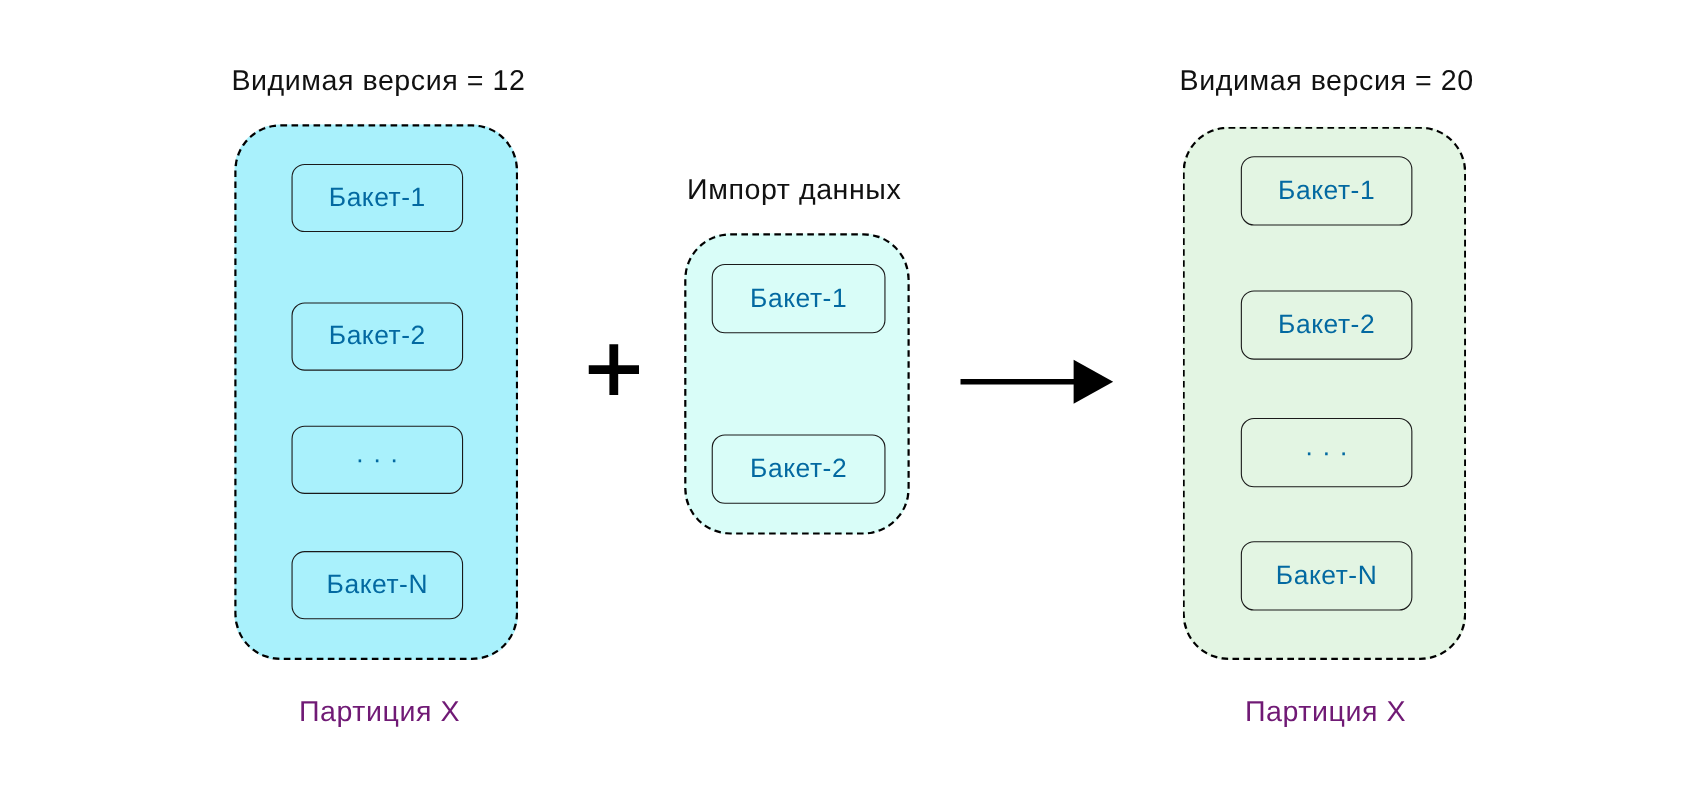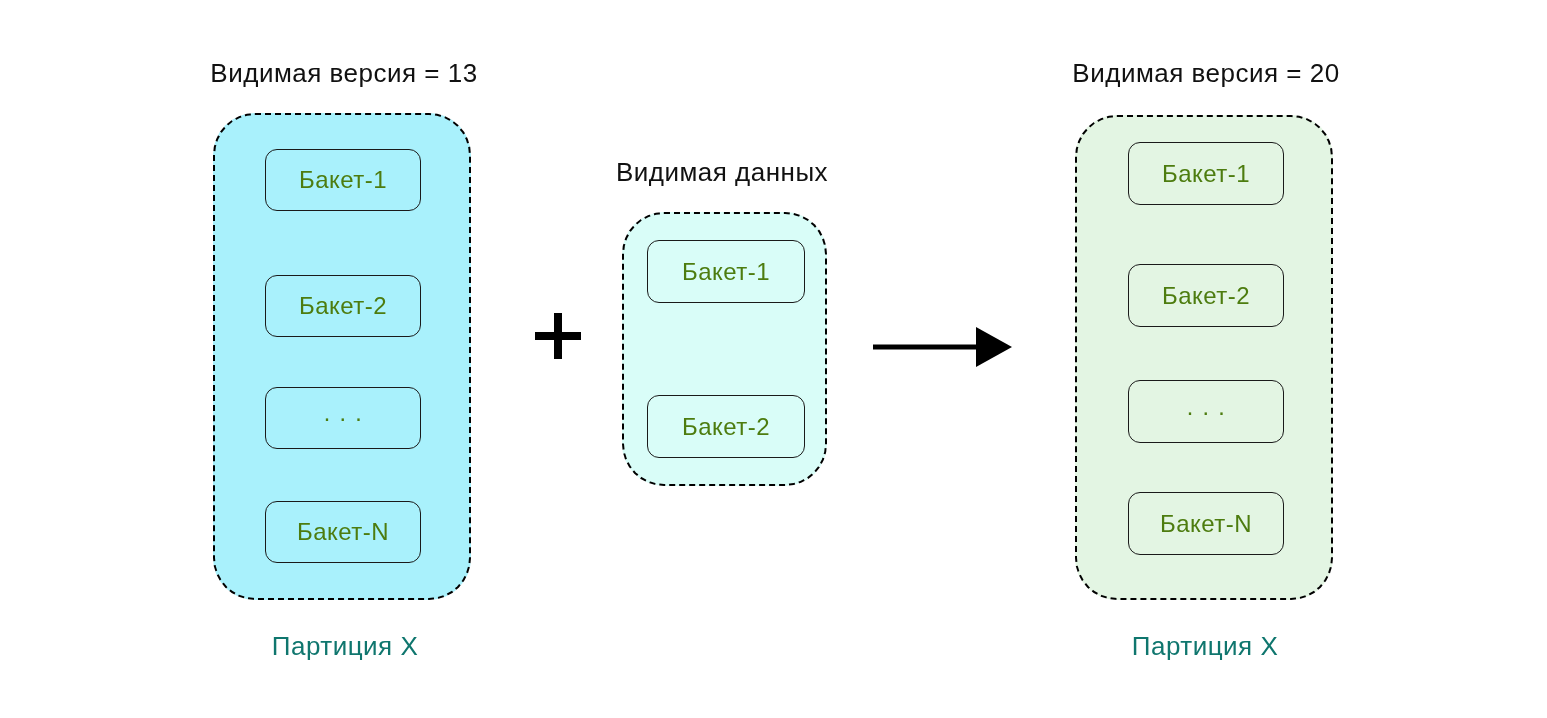--- a/index.html
+++ b/index.html
@@ -21,59 +21,59 @@
     font-size: 26px;
     letter-spacing: 0.5px;
     color: #111111;
     white-space: nowrap;
   }
   .label {
     position: absolute;
     text-align: center;
     font-size: 26px;
     letter-spacing: 0.5px;
-    color: #0f766e;
+    color: #701a75;
     white-space: nowrap;
   }
   .partition {
     position: absolute;
     border: 2px dashed #000000;
     border-radius: 42px;
     box-sizing: border-box;
   }
   .bucket {
     position: absolute;
     border: 1.5px solid #1a1a1a;
     border-radius: 12px;
     box-sizing: border-box;
     display: flex;
     align-items: center;
     justify-content: center;
     font-size: 24px;
     letter-spacing: 0.5px;
-    color: #4d7c0f;
+    color: #0369a1;
     background: transparent;
   }
   .op-svg { position: absolute; }
 
   
   .left-part  { left: 213px; top: 113px; width: 258px; height: 487px; }
   .left-part .bucket { left: 50px; width: 156px; height: 62px; }
   .mid-part   { left: 622px; top: 212px; width: 205px; height: 274px; }
   .mid-part .bucket { left: 23px; width: 158px; height: 63px; }
   .right-part { left: 1075px; top: 115px; width: 258px; height: 485px; }
   .right-part .bucket { left: 51px; width: 156px; height: 63px; }
 </style>
 </head>
 <body>
 
 <div class="canvas">
 
-  <div class="title" style="left: 198px; top: 58px; width: 292px;">Видимая версия = 13</div>
-  <div class="title" style="left: 612px; top: 157px; width: 220px;">Видимая данных</div>
+  <div class="title" style="left: 198px; top: 58px; width: 292px;">Видимая версия = 12</div>
+  <div class="title" style="left: 612px; top: 157px; width: 220px;">Импорт данных</div>
   <div class="title" style="left: 1060px; top: 58px; width: 292px;">Видимая версия = 20</div>
 
   <div class="partition left-part" style="background-color: rgb(169, 241, 252);">
     <div class="bucket" style="top: 34px;">Бакет-1</div>
     <div class="bucket" style="top: 160px;">Бакет-2</div>
     <div class="bucket" style="top: 272px;">· · ·</div>
     <div class="bucket" style="top: 386px;">Бакет-N</div>
   </div>
 
   <svg class="op-svg" style="left: 535px; top: 312px; color: rgb(0, 0, 0);" width="46" height="48" viewBox="0 0 46 48">

